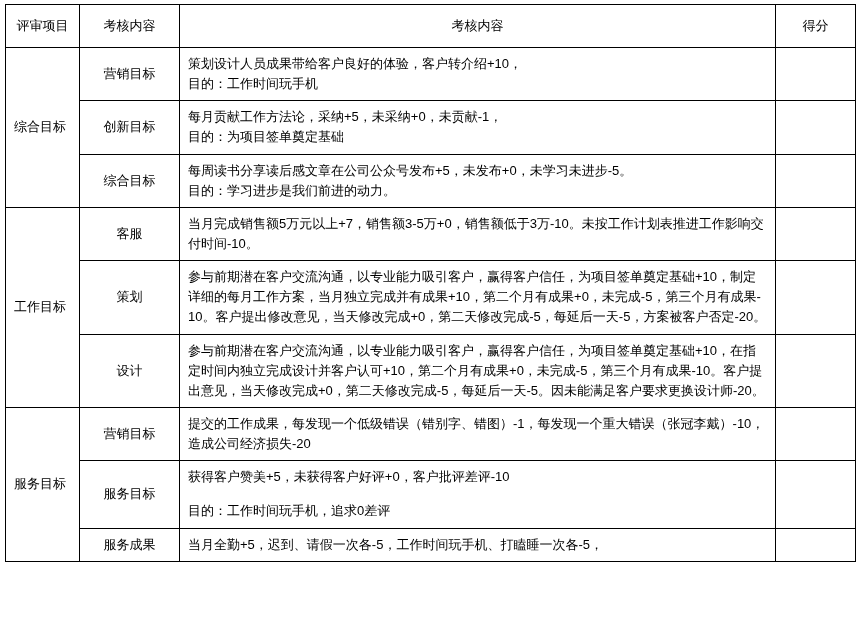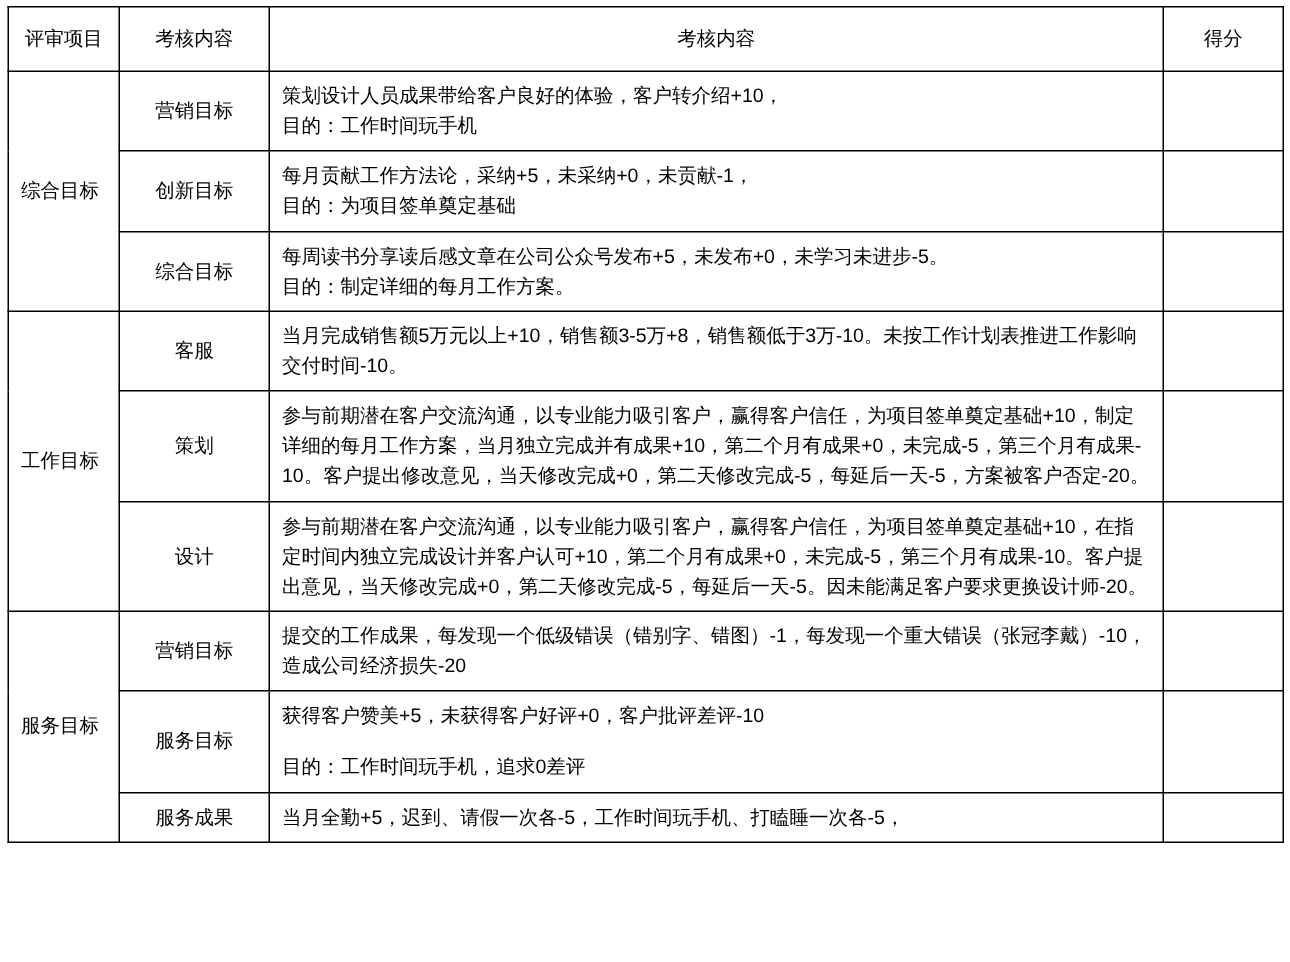--- a/index.html
+++ b/index.html
@@ -95,29 +95,29 @@
         <td class="cell-detail">
           <span class="line">每月贡献工作方法论，采纳+5，未采纳+0，未贡献-1，</span>
           <span class="line">目的：为项目签单奠定基础</span>
         </td>
         <td class="cell-center"></td>
       </tr>
       <tr>
         <td class="cell-sub">综合目标</td>
         <td class="cell-detail">
           <span class="line">每周读书分享读后感文章在公司公众号发布+5，未发布+0，未学习未进步-5。</span>
-          <span class="line">目的：制定详细的每月工作方案。</span>
+          <span class="line">目的：学习进步是我们前进的动力。</span>
         </td>
         <td class="cell-center"></td>
       </tr>
 
       <tr>
         <td class="cell-center" rowspan="3">工作目标</td>
         <td class="cell-sub">客服</td>
-        <td class="cell-detail">当月完成销售额5万元以上+10，销售额3-5万+8，销售额低于3万-10。未按工作计划表推进工作影响交付时间-10。</td>
+        <td class="cell-detail">当月完成销售额5万元以上+7，销售额3-5万+0，销售额低于3万-10。未按工作计划表推进工作影响交付时间-10。</td>
         <td class="cell-center"></td>
       </tr>
       <tr>
         <td class="cell-sub">策划</td>
         <td class="cell-detail">参与前期潜在客户交流沟通，以专业能力吸引客户，赢得客户信任，为项目签单奠定基础+10，制定详细的每月工作方案，当月独立完成并有成果+10，第二个月有成果+0，未完成-5，第三个月有成果-10。客户提出修改意见，当天修改完成+0，第二天修改完成-5，每延后一天-5，方案被客户否定-20。</td>
         <td class="cell-center"></td>
       </tr>
       <tr>
         <td class="cell-sub">设计</td>
         <td class="cell-detail">参与前期潜在客户交流沟通，以专业能力吸引客户，赢得客户信任，为项目签单奠定基础+10，在指定时间内独立完成设计并客户认可+10，第二个月有成果+0，未完成-5，第三个月有成果-10。客户提出意见，当天修改完成+0，第二天修改完成-5，每延后一天-5。因未能满足客户要求更换设计师-20。</td>

